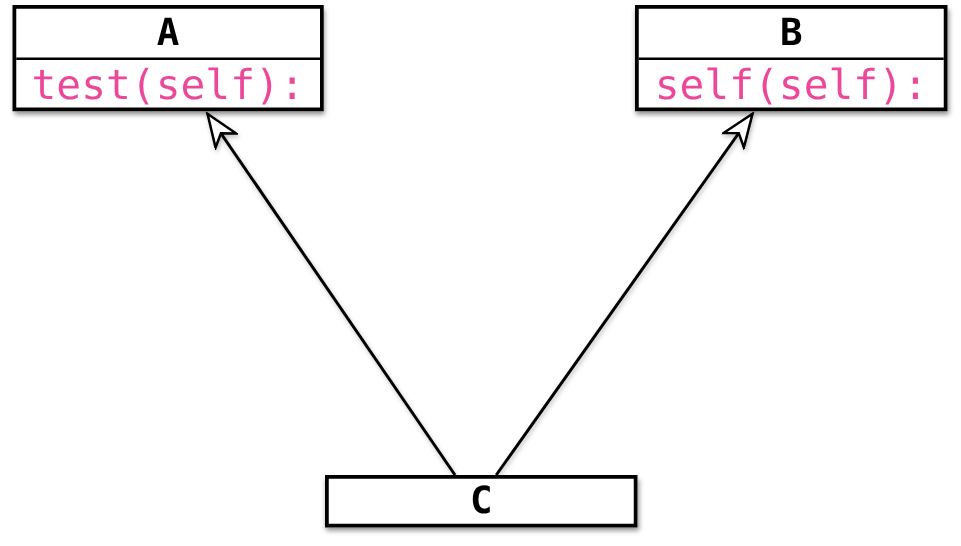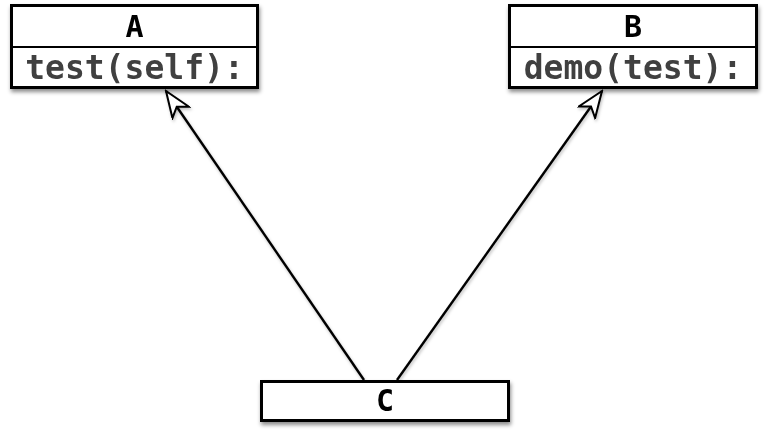--- a/index.html
+++ b/index.html
@@ -45,25 +45,24 @@
     color: #000000;
     flex: 0 0 39px;
     line-height: 1;
   }
   .uml-method {
     display: flex;
     align-items: center;
     justify-content: center;
     border-top: 2px solid #000000;
     font-size: 33px;
-    color: #404040;
+    color: #ec4899;
     flex: 1 1 auto;
     line-height: 1;
     white-space: nowrap;
-    font-weight: bold;
   }
   #class-a { left: 10px;  top: 4px;   width: 249px; height: 85px; }
   #class-b { left: 508px; top: 4px;   width: 250px; height: 85px; }
   #class-c { left: 260px; top: 380px; width: 250px; height: 42px; }
   #class-c .uml-title { flex: 1 1 auto; }
 </style>
 </head>
 <body>
 
 <div class="canvas">
@@ -78,20 +77,20 @@
     <line x1="397" y1="380" x2="602" y2="91" marker-end="url(#openArrow)"></line>
   </svg>
 
   <div class="uml-class" id="class-a">
     <div class="uml-title">A</div>
     <div class="uml-method">test(self):</div>
   </div>
 
   <div class="uml-class" id="class-b">
     <div class="uml-title">B</div>
-    <div class="uml-method">demo(test):</div>
+    <div class="uml-method">self(self):</div>
   </div>
 
   <div class="uml-class" id="class-c">
     <div class="uml-title">C</div>
   </div>
 
 </div>
 
 </body></html>

